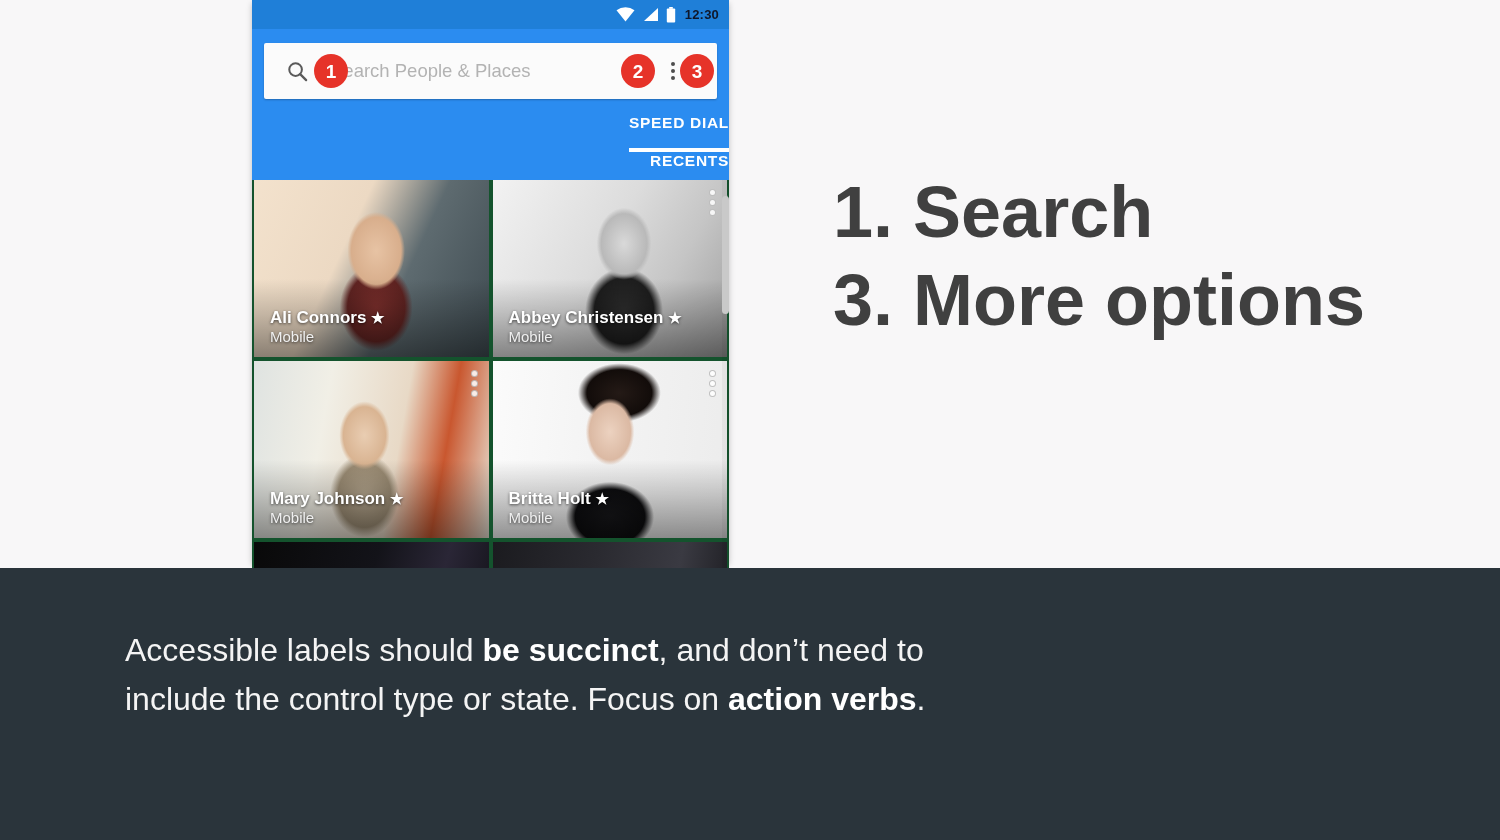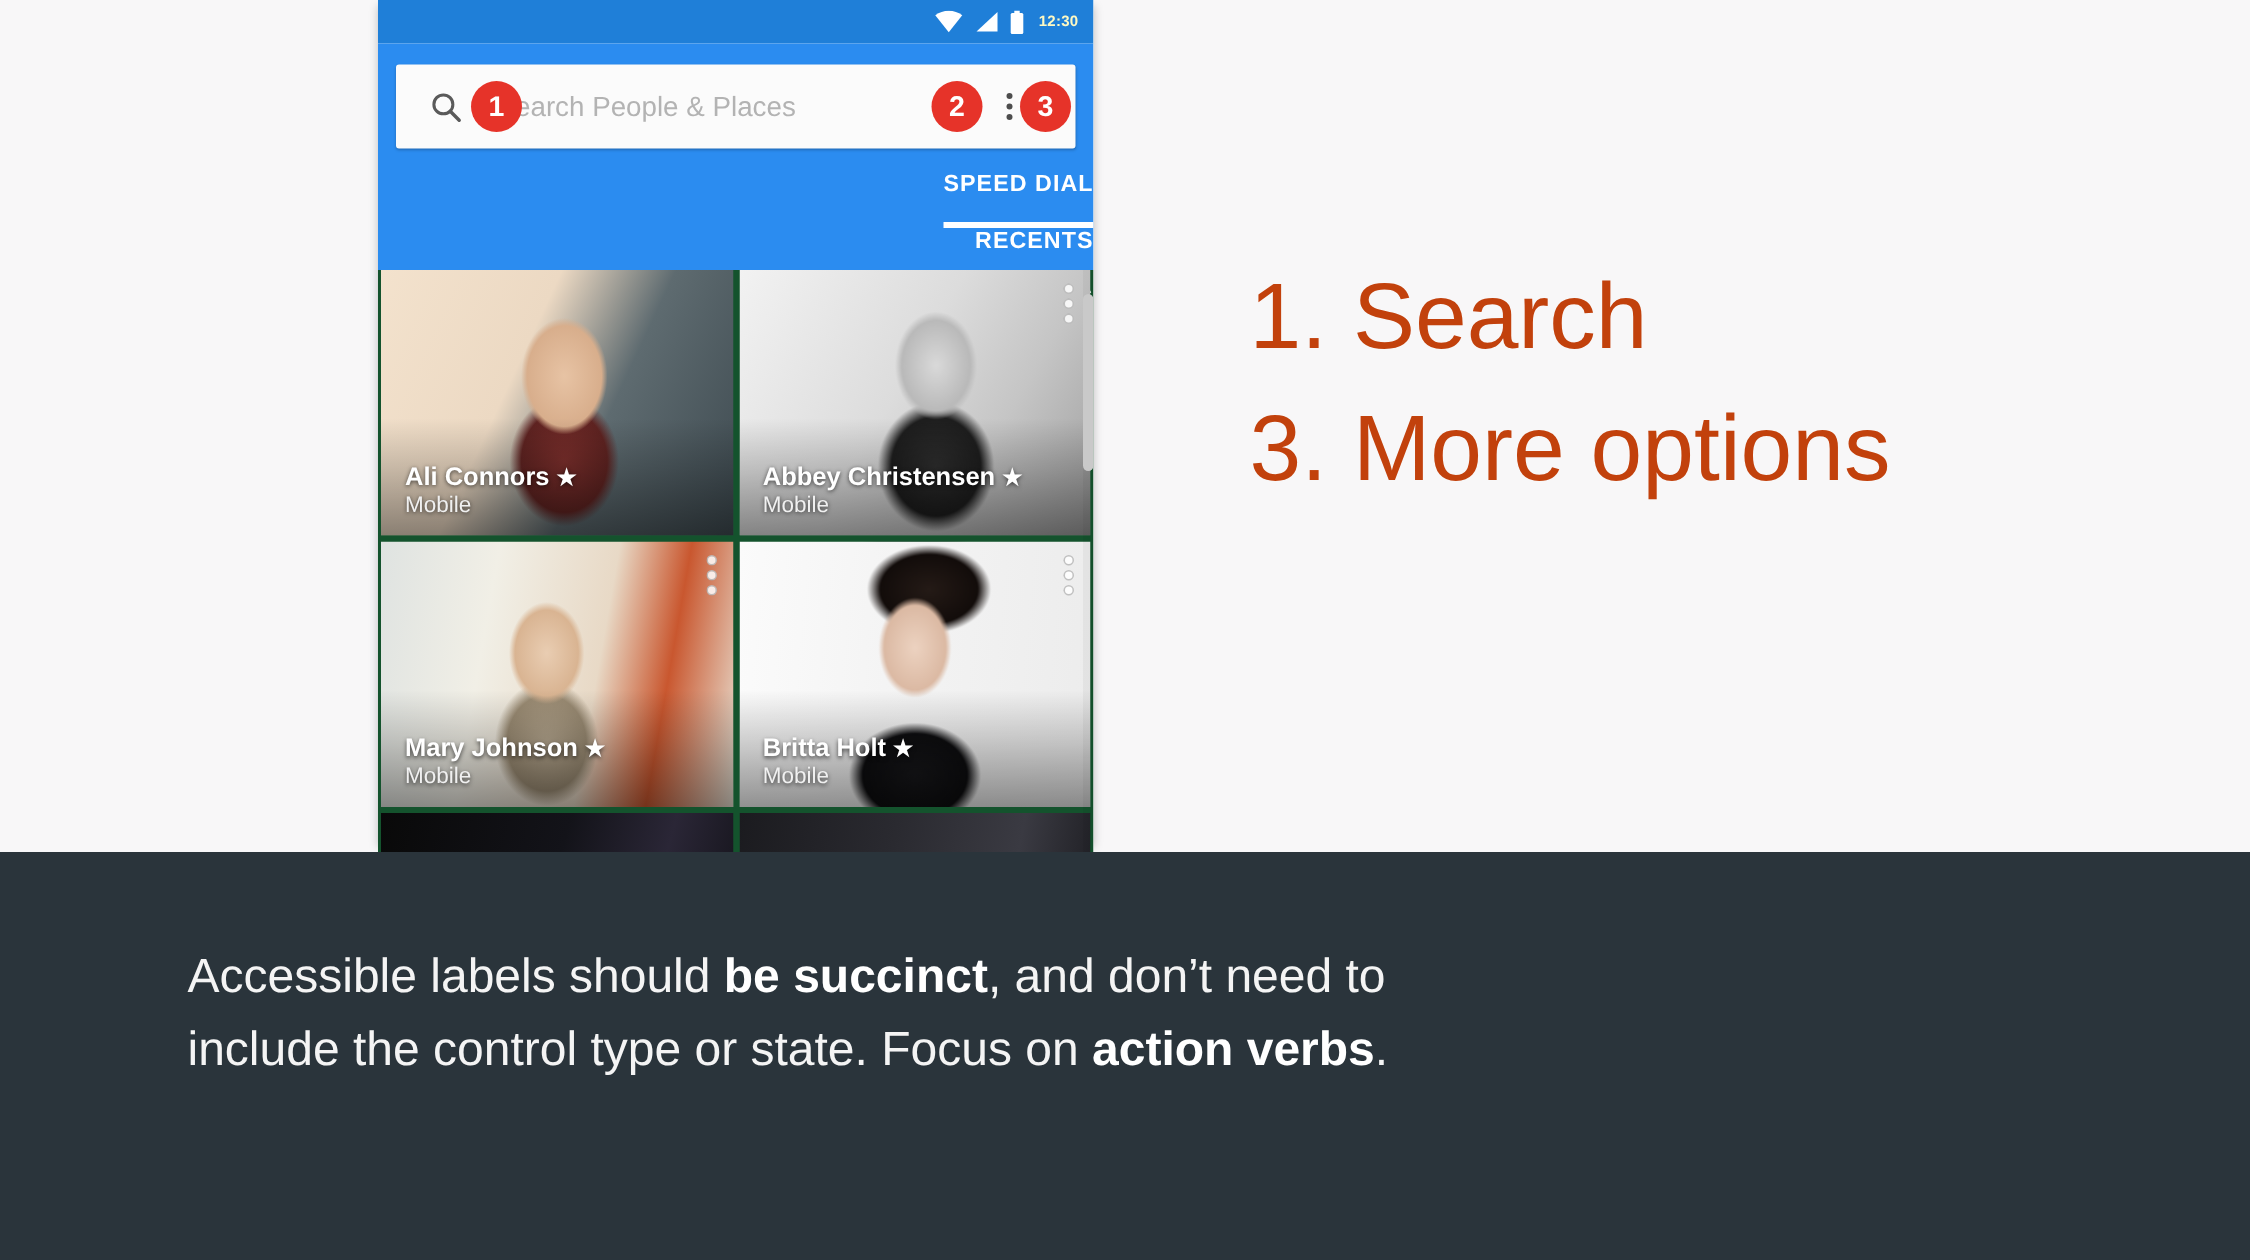--- a/index.html
+++ b/index.html
@@ -33,22 +33,22 @@
     height: 29px;
     background: #1f7fd8;
     display: flex;
     align-items: center;
     justify-content: flex-end;
     padding-right: 10px;
     gap: 7px;
   }
   .st-icon { display: block; }
   #clock {
-    color: #fef9c3;
-    font-size: 10px;
+    color: #0f172a;
+    font-size: 13px;
     font-weight: bold;
     letter-spacing: 0.2px;
     line-height: 1;
     padding-left: 2px;
   }
 
   
   #toolbar {
     background: #2b8cf0;
     padding: 14px 12px 0 12px;
@@ -236,23 +236,23 @@
   }
 
   
   #legend {
     position: absolute;
     left: 833px;
     top: 168px;
     width: 600px;
   }
   .legend-item {
-    color: #c2410c;
-    font-size: 62px;
-    font-weight: normal;
+    color: #404040;
+    font-size: 72px;
+    font-weight: bold;
     line-height: 88px;
     white-space: nowrap;
   }
 
   
   #caption-band {
     position: absolute;
     left: 0;
     top: 568px;
     width: 1500px;

